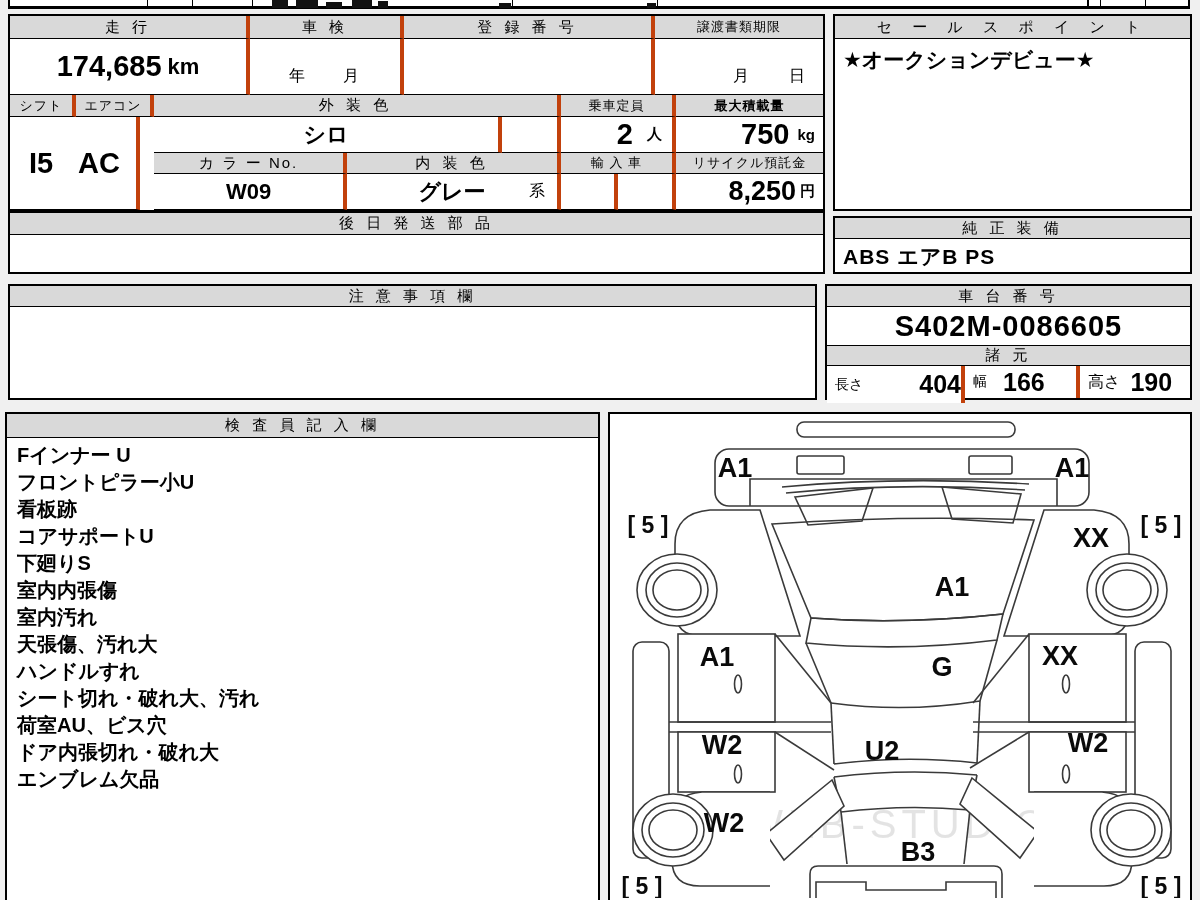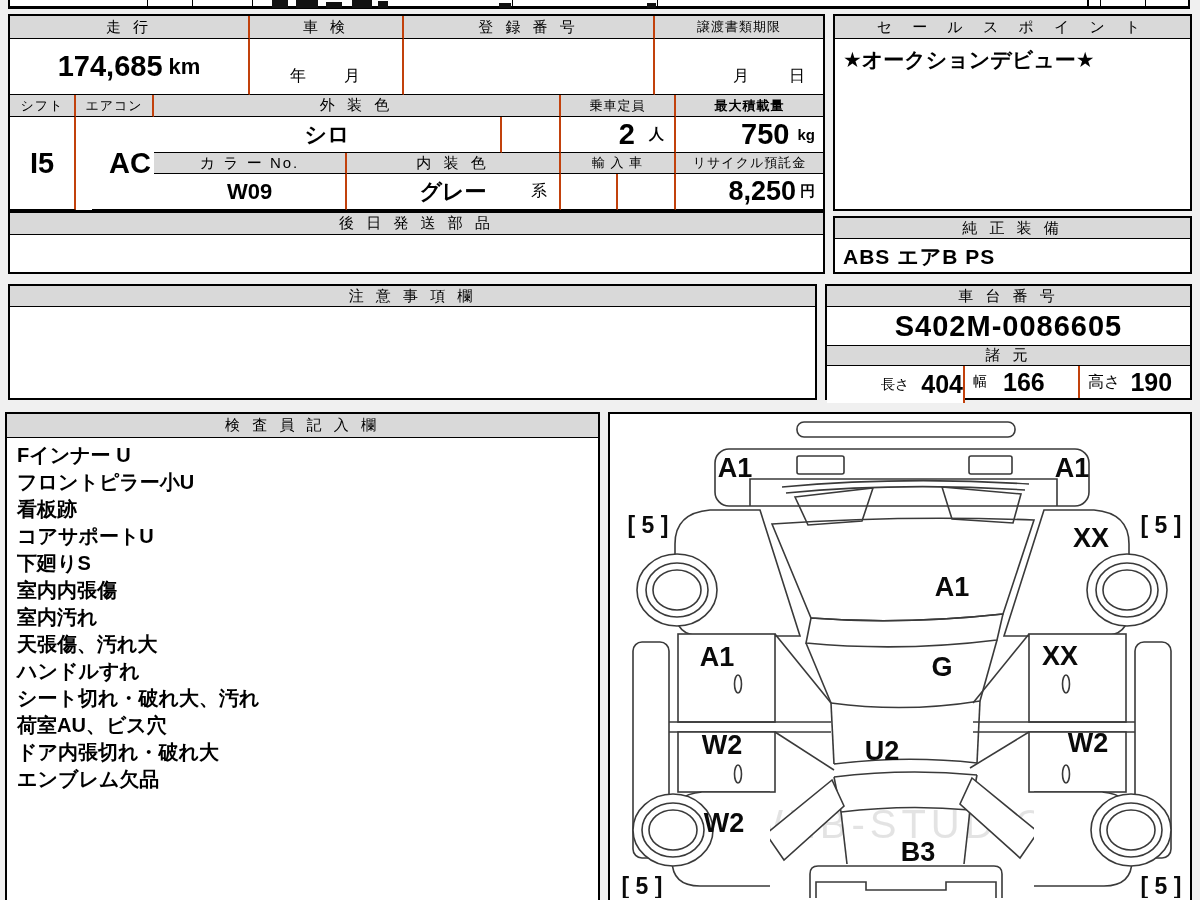--- a/index.html
+++ b/index.html
@@ -5,21 +5,21 @@
   html,body{margin:0;padding:0;}
   body{
     width:1200px;height:900px;position:relative;overflow:hidden;
     background:#f0f0f0;
     font-family:"Liberation Sans","DejaVu Sans",sans-serif;
     color:#000;
   }
   .abs{position:absolute;box-sizing:border-box;}
   .box{position:absolute;box-sizing:border-box;border:2px solid #000;background:#fff;}
   .box.nobottom{border-bottom:none;}
-  .cell{position:absolute;box-sizing:border-box;border-right:2px solid #c2410c;border-bottom:1px solid #000;background:#fff;display:flex;align-items:center;justify-content:center;}
+  .cell{position:absolute;box-sizing:border-box;border-right:4px solid #c2410c;border-bottom:1px solid #000;background:#fff;display:flex;align-items:center;justify-content:center;}
   .cell.last{border-right:none;}
   .hd{background:#d9d9d9;font-size:15px;letter-spacing:4px;}
   .hd.sm{font-size:13px;letter-spacing:1px;}
   .big{font-size:29px;font-weight:bold;}
   .mid{font-size:22px;font-weight:bold;}
   .unit{font-size:15px;font-weight:bold;}
   .faint{font-size:16px;letter-spacing:2px;}
   .note-line{font-size:20px;font-weight:bold;line-height:27px;white-space:nowrap;}
   .vline{position:absolute;top:0;width:1px;height:9px;background:#000;}
   .blob{position:absolute;background:#111;}
@@ -87,21 +87,21 @@
   <div class="cell hd sm" style="left:551px;top:79px;width:115px;height:22px;">
       <span>乗車定員</span>
     </div>
   <div class="cell hd sm last" style="left:666px;top:79px;width:147px;height:22px;font-weight:bold;">
       <span>最大積載量</span>
     </div>
 
   <div class="cell" style="left:0;top:101px;width:66px;height:93px;">
     <span class="big">I5</span>
   </div>
-  <div class="cell" style="left:82px;top:101px;width:78px;height:93px;">
+  <div class="cell" style="left:52px;top:101px;width:78px;height:93px;">
     <span class="big">AC</span>
   </div>
 
   <div class="cell" style="left:144px;top:101px;width:348px;height:36px;">
     <span class="mid">シロ</span>
   </div>
   <div class="cell" style="left:492px;top:101px;width:59px;height:36px;"></div>
   <div class="cell" style="left:551px;top:101px;width:115px;height:36px;justify-content:flex-end;padding-right:10px;gap:14px;">
     <span class="big">2</span>
     <span class="unit">人</span>
@@ -167,21 +167,21 @@
 <div class="box" style="left:825px;top:284px;width:367px;height:116px;">
   <div class="cell hd last" style="left:0;top:0;width:363px;height:21px;">
       <span>車 台 番 号</span>
     </div>
   <div class="cell last" style="left:0;top:21px;width:363px;height:39px;">
     <span style="font-size:29px;font-weight:bold;letter-spacing:1px;">S402M-0086605</span>
   </div>
   <div class="cell hd last" style="left:0;top:60px;width:363px;height:20px;">
       <span>諸 元</span>
     </div>
-  <div class="cell" style="left:0;top:80px;width:138px;height:37px;border-bottom:none;justify-content:flex-end;padding-left:8px;gap:12px;">
+  <div class="cell" style="left:0;top:80px;width:138px;height:37px;border-bottom:none;justify-content:space-between;padding-left:8px;gap:12px;">
     <span style="font-size:14px;">長さ</span>
     <span style="font-size:25px;font-weight:bold;">404</span>
   </div>
   <div class="cell" style="left:138px;top:80px;width:115px;height:32px;border-bottom:none;justify-content:flex-start;padding-left:8px;gap:16px;">
     <span style="font-size:14px;">幅</span>
     <span style="font-size:25px;font-weight:bold;">166</span>
   </div>
   <div class="cell last" style="left:253px;top:80px;width:110px;height:32px;border-bottom:none;justify-content:flex-start;padding-left:8px;gap:10px;">
     <span style="font-size:16px;">高さ</span>
     <span style="font-size:25px;font-weight:bold;">190</span>

